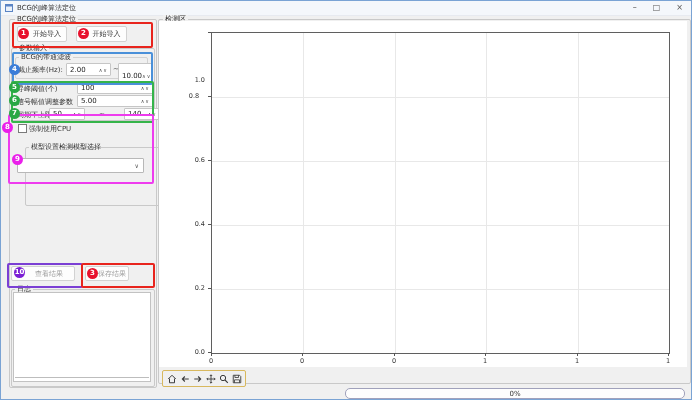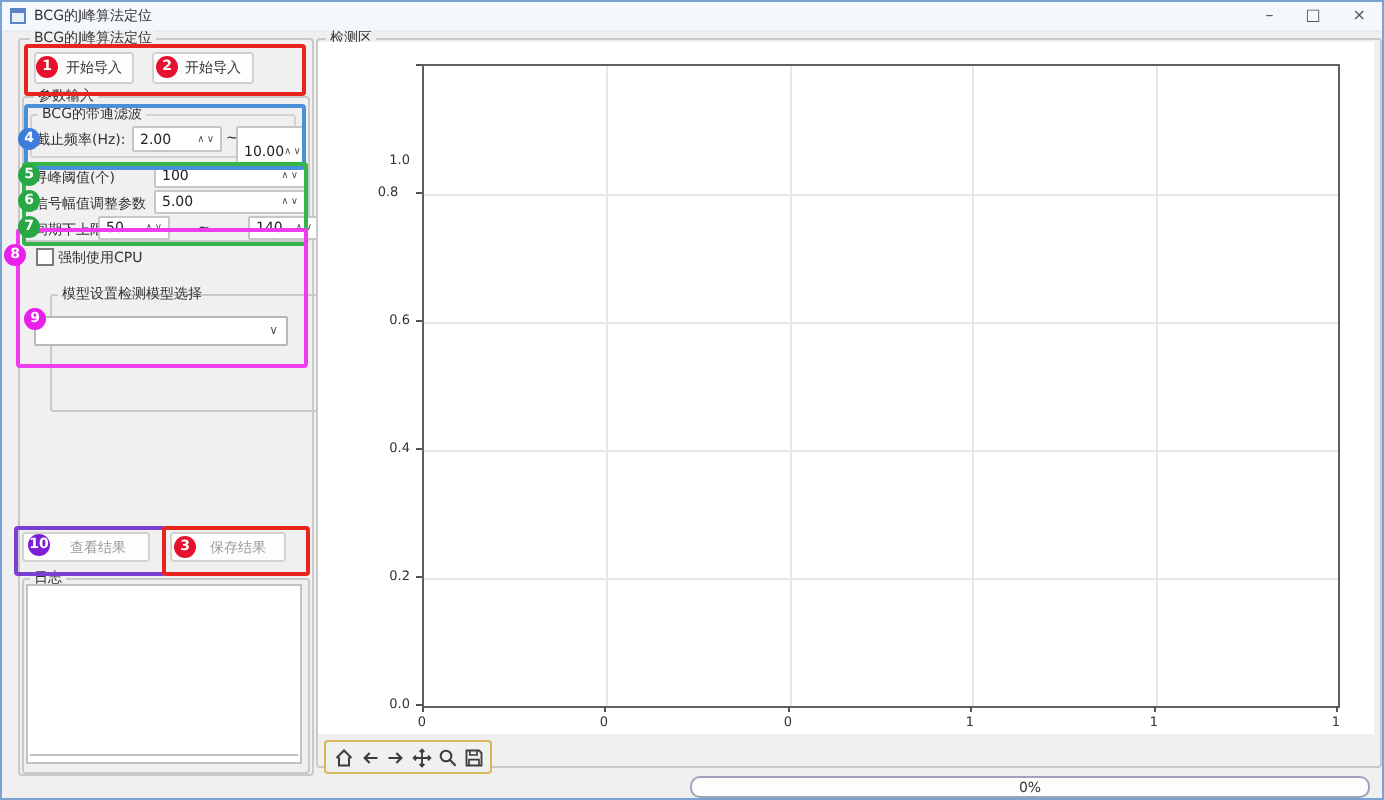--- a/index.html
+++ b/index.html
@@ -133,21 +133,21 @@
     <span class="lbl" style="left:3px;">模型设置</span>
   </div>
   <div class="checkbox" style="left:17px;top:123px;"></div>
   <span class="field-label" style="left:28px;top:123px;">强制使用CPU</span>
   <span class="field-label" style="left:12px;top:141px;width:134px;text-align:center;">检测模型选择</span>
   <div class="combo" style="left:16px;top:157px;width:127px;height:15px;">
     <span class="chev">∨</span>
   </div>
 
   <div class="btn disabled" style="left:10px;top:265px;width:64px;height:15px;padding-left:12px;box-sizing:border-box;">查看结果</div>
-  <div class="btn disabled" style="left:84px;top:265px;width:58px;height:15px;padding-left:10px;box-sizing:border-box;">保存结果</div>
+  <div class="btn disabled" style="left:84px;top:265px;width:44px;height:15px;padding-left:10px;box-sizing:border-box;">保存结果</div>
 
   <div class="gb" style="left:10px;top:288px;width:142px;height:96px;">
     <span class="lbl" style="left:3px;">日志</span>
   </div>
   <div class="log-area" style="left:12px;top:291px;width:138px;height:90px;"></div>
   <div class="log-scroll" style="left:14px;top:376px;width:134px;"></div>
 
   <div class="ann red" style="left:11px;top:21px;width:137px;height:22px;"></div>
   <div class="ann blue" style="left:11px;top:51px;width:137px;height:29px;"></div>
   <div class="ann green" style="left:10px;top:80px;width:139px;height:38px;"></div>

